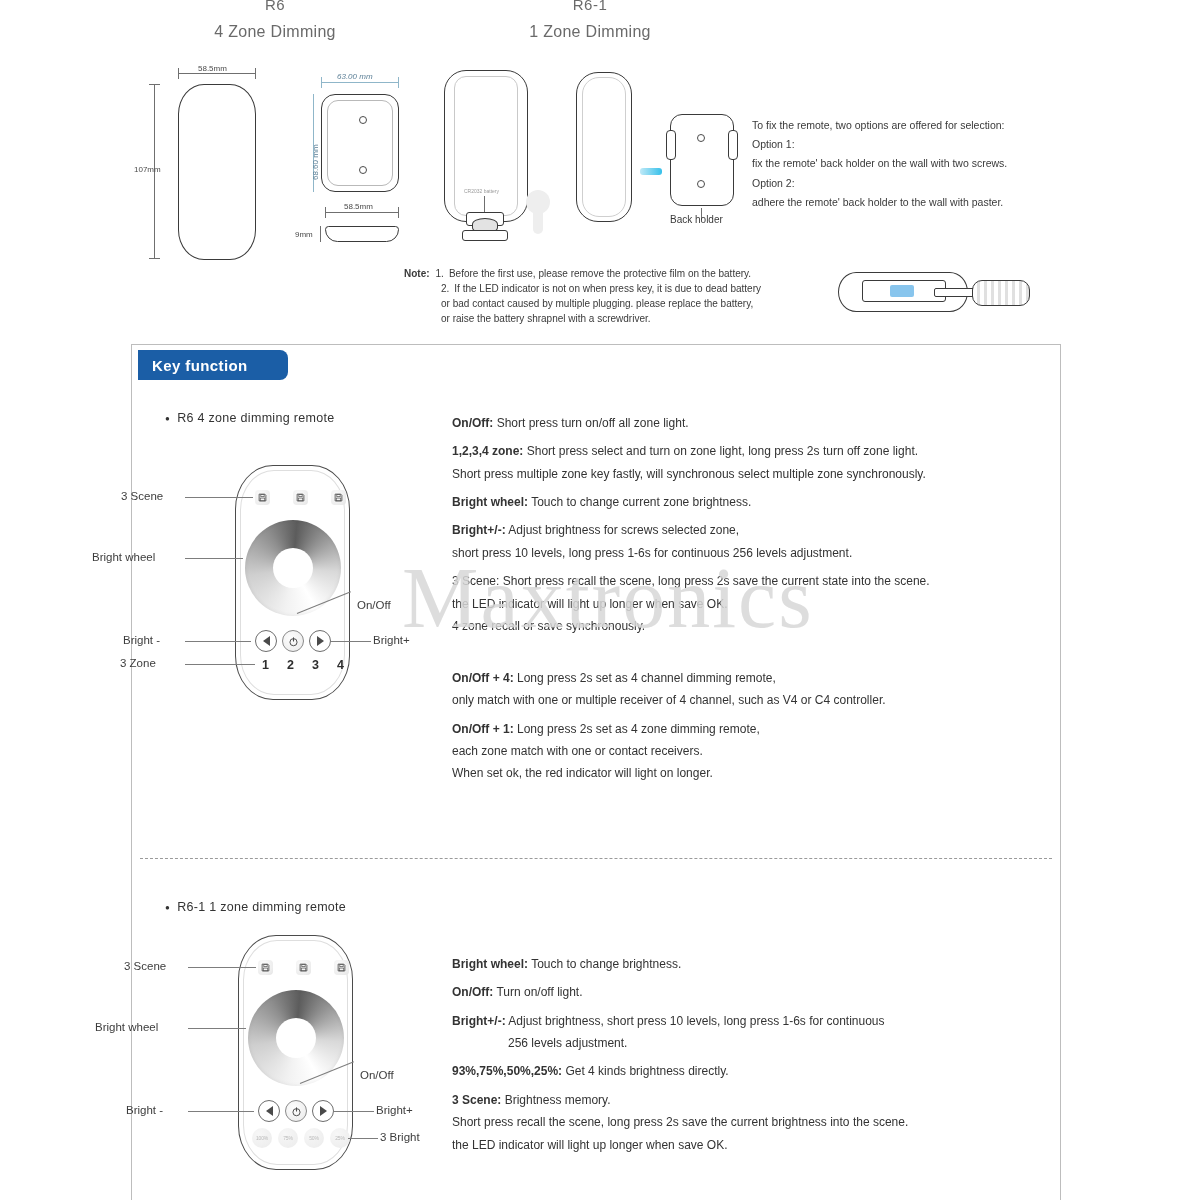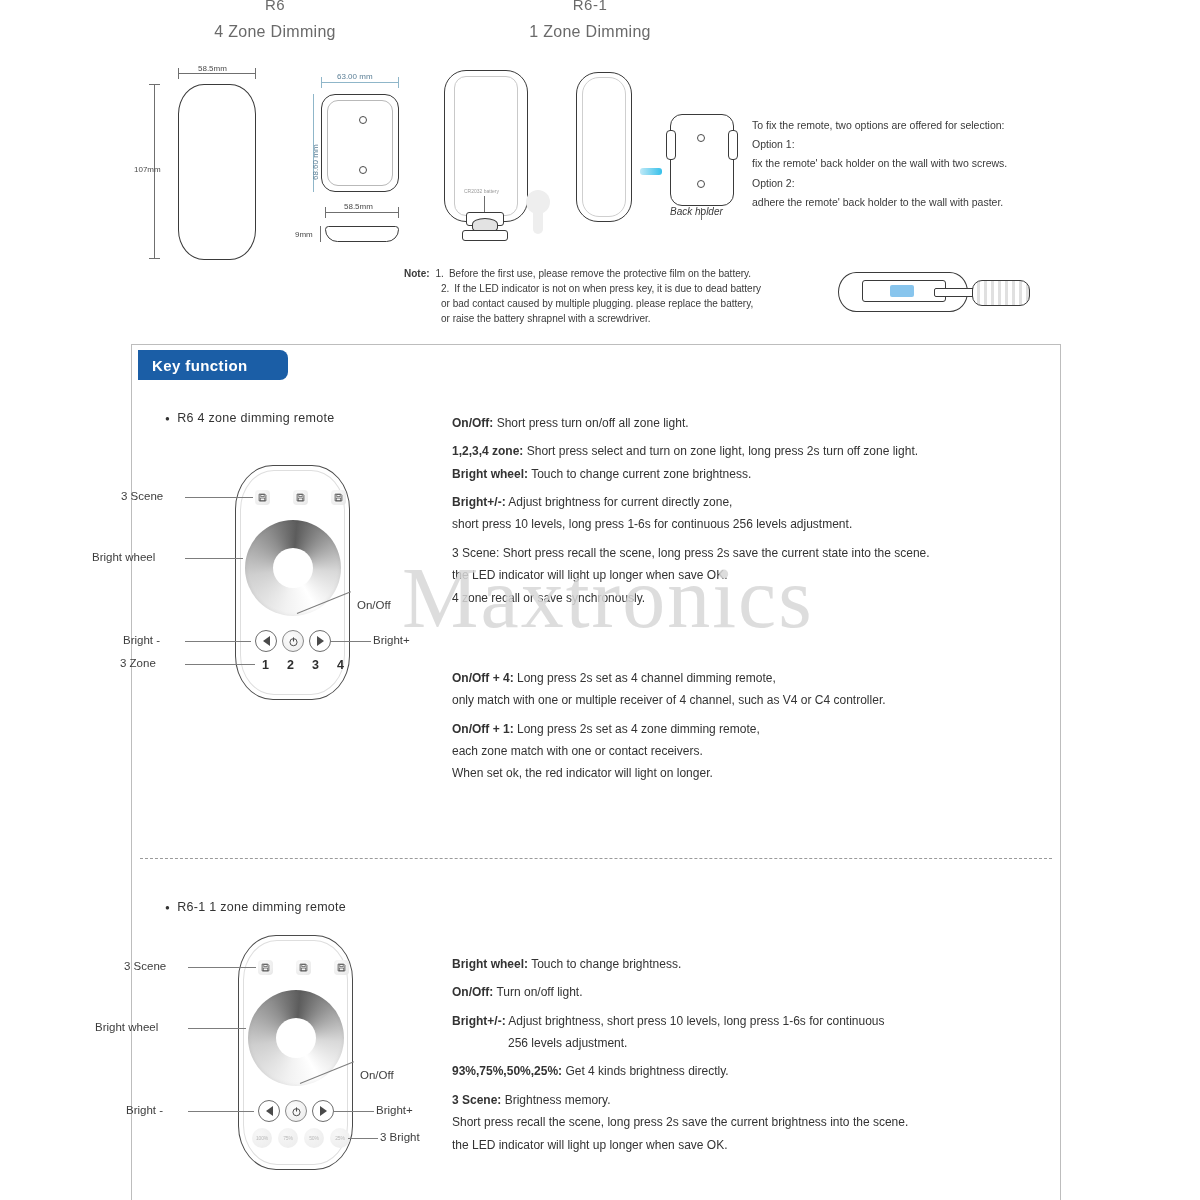--- a/index.html
+++ b/index.html
@@ -191,21 +191,21 @@
   <div class="line" style="left:9px; top:198px; width:11px; height:1px;"></div>
   <div class="dimtxt" style="left:-6px; top:105px;">107mm</div>
 
   <div class="outline r-soft" style="left:38px; top:24px; width:78px; height:176px; border-radius:26px/30px;"></div>
 </div>
 
 <div class="draw" style="left:305px; top:70px; width:110px; height:180px;">
   <div class="line b" style="left:16px; top:12px; width:78px; height:1px;"></div>
   <div class="line b" style="left:16px; top:7px; width:1px; height:11px;"></div>
   <div class="line b" style="left:93px; top:7px; width:1px; height:11px;"></div>
-  <div class="dimtxt blue" style="left:32px; top:2px;">63.00 mm</div>
+  <div class="dimtxt blue" style="left:32px; top:2px;font-style:italic;">63.00 mm</div>
 
   <div class="line b" style="left:8px; top:24px; width:1px; height:98px;"></div>
   <div class="vtxt" style="left:6px; top:110px;">68.60 mm</div>
   <div class="vtxt" style="left:28px; top:105px;">37.00 mm</div>
   <div class="line b" style="left:38px; top:48px; width:1px; height:50px;"></div>
 
   <div class="outline" style="left:16px; top:24px; width:78px; height:98px; border-radius:14px;"></div>
   <div class="outline" style="left:22px; top:30px; width:66px; height:86px; border:1px solid #b9b9b9; border-radius:11px;"></div>
   <div class="outline" style="left:54px; top:46px; width:8px; height:8px; border-radius:50%; border:1.3px solid #4b4b4b;"></div>
   <div class="outline" style="left:54px; top:96px; width:8px; height:8px; border-radius:50%; border:1.3px solid #4b4b4b;"></div>
@@ -238,21 +238,21 @@
   <div class="outline" style="left:12px; top:15px; width:44px; height:140px; border:1px solid #cfcfcf; border-radius:17px;"></div>
 
   <div class="arrow-blue" style="left:70px; top:106px;"></div>
 
   <div class="outline" style="left:100px; top:52px; width:64px; height:92px; border-radius:12px;"></div>
   <div class="outline" style="left:96px; top:68px; width:10px; height:30px; border-radius:4px;"></div>
   <div class="outline" style="left:158px; top:68px; width:10px; height:30px; border-radius:4px;"></div>
   <div class="outline" style="left:127px; top:72px; width:8px; height:8px; border-radius:50%; border:1.3px solid #4b4b4b;"></div>
   <div class="outline" style="left:127px; top:118px; width:8px; height:8px; border-radius:50%; border:1.3px solid #4b4b4b;"></div>
   <div class="line" style="left:131px; top:146px; width:1px; height:12px;"></div>
-  <div class="bh-label" style="left:100px; top:144px;font-style:italic;">Back holder</div>
+  <div class="bh-label" style="left:100px; top:152px;">Back holder</div>
 </div>
 
 <div class="fixbox">
   <p>To fix the remote, two options are offered for selection:</p>
   <p>Option 1:</p>
   <p>fix the remote' back holder on the wall with two screws.</p>
   <p>Option 2:</p>
   <p>adhere the remote' back holder to the wall with paster.</p>
 </div>
 
@@ -340,22 +340,23 @@
   <div class="lbl" style="left:-143px; top:86px;">Bright wheel</div>
   <div class="lbl" style="left:-112px; top:169px;">Bright -</div>
   <div class="lbl" style="left:-115px; top:192px;">3 Zone</div>
   <div class="lbl" style="left:138px; top:169px;">Bright+</div>
   <div class="lbl" style="left:122px; top:134px;">On/Off</div>
 </div>
 
 <div class="fx" style="left:452px; top:416px;">
   <p><b>On/Off:</b><span> Short press turn on/off all zone light.</span></p>
   <p class="tight"><b>1,2,3,4 zone:</b><span> Short press select and turn on zone light, long press 2s turn off zone light.</span></p>
+  <p><span>Short press multiple zone key fastly, will synchronous select multiple zone synchronously.</span></p>
   <p><b>Bright wheel:</b><span> Touch to change current zone brightness.</span></p>
-  <p class="tight"><b>Bright+/-:</b><span> Adjust brightness for current directly zone,</span></p>
+  <p class="tight"><b>Bright+/-:</b><span> Adjust brightness for screws selected zone,</span></p>
   <p><span>short press 10 levels,  long press 1-6s for continuous 256 levels adjustment.</span></p>
   <p class="tight"><span>3 Scene: Short press recall the scene, long press 2s save the current state into the scene.</span></p>
   <p class="tight"><span>the LED indicator will light up longer when save OK.</span></p>
   <p><span>4 zone recall or save synchronously.</span></p>
 </div>
 
 <div class="fx" style="left:452px; top:671px;">
   <p class="tight"><b>On/Off + 4:</b><span> Long press 2s set as 4 channel dimming remote,</span></p>
   <p><span>only match with one or multiple receiver of 4 channel, such as V4 or C4 controller.</span></p>
   <p class="tight"><b>On/Off + 1:</b><span> Long press 2s set as 4 zone dimming remote,</span></p>

